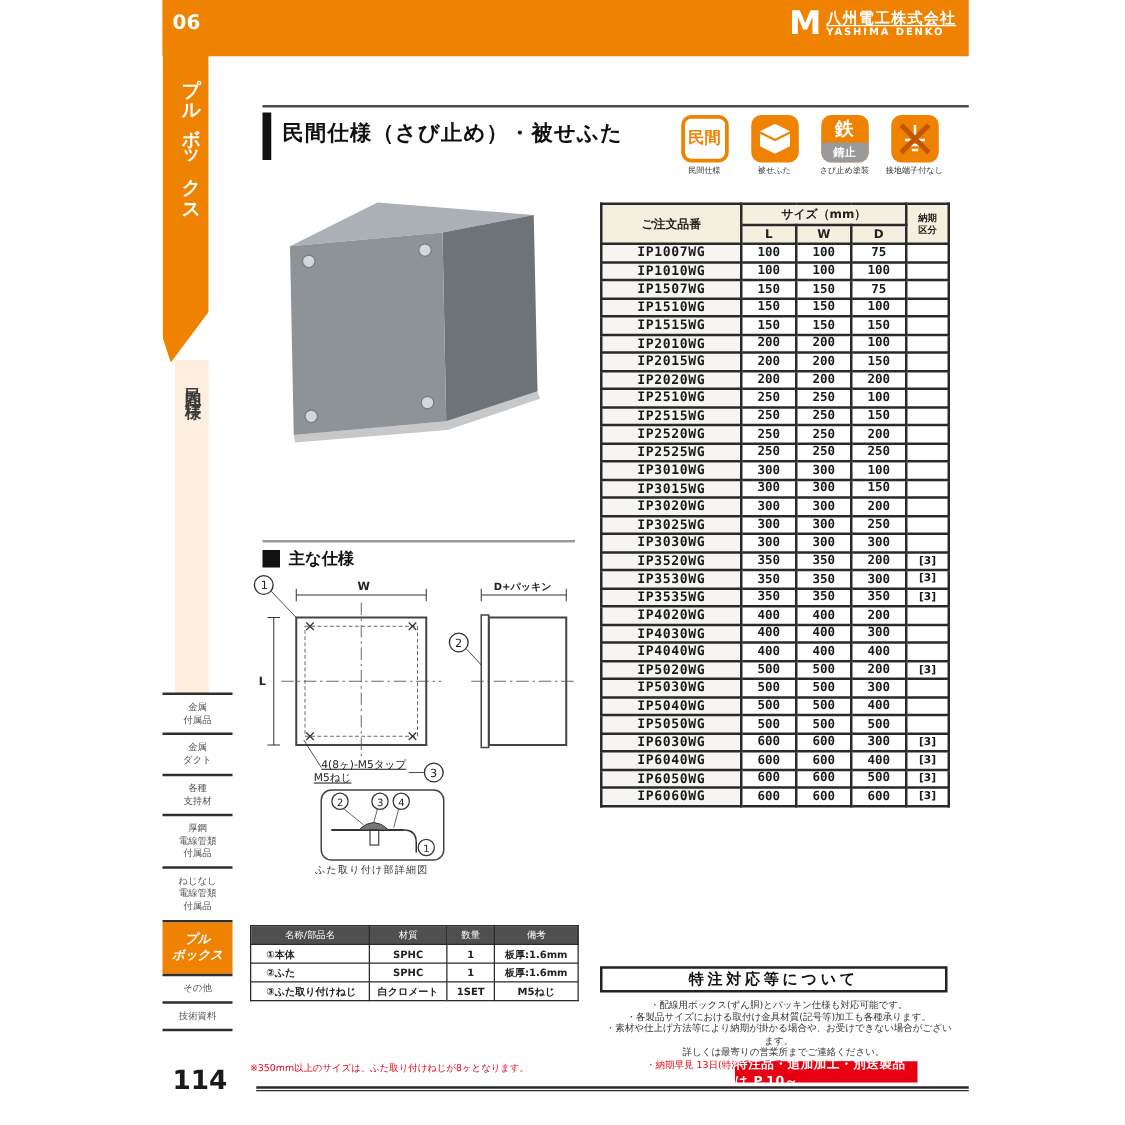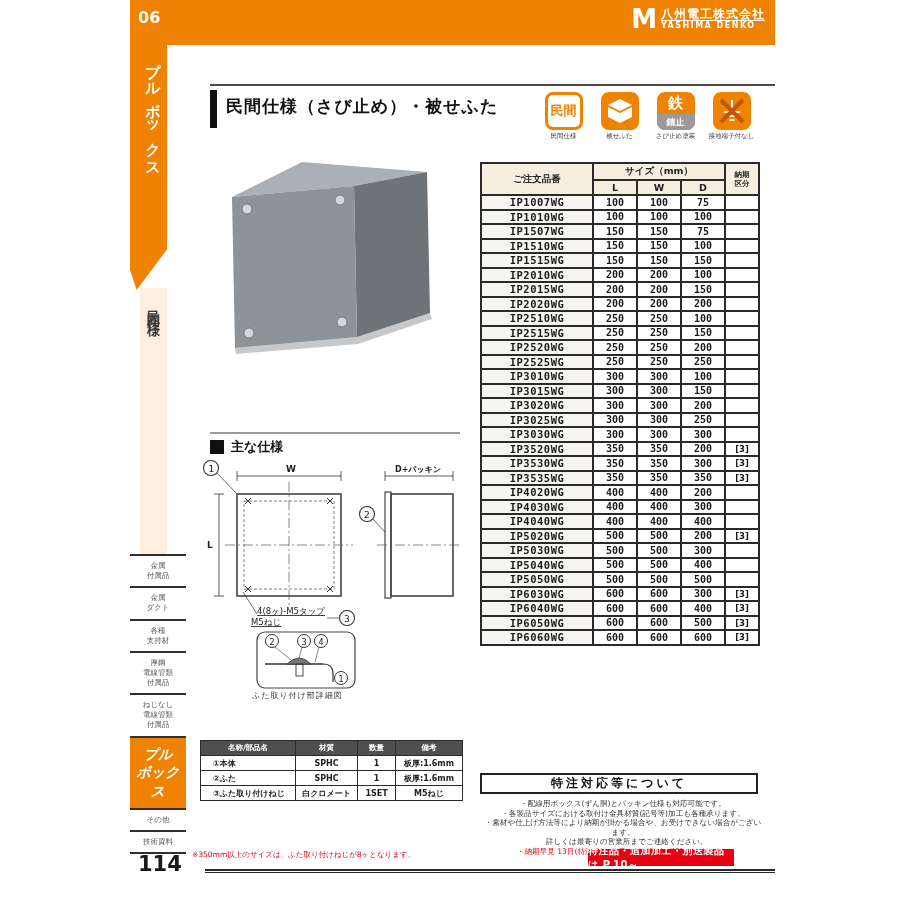--- a/index.html
+++ b/index.html
@@ -20,21 +20,21 @@
   .side-num { position:absolute; left:138px; top:8px; color:#fff; font-size:16px; font-weight:bold; }
   .side-cat { position:absolute; left:136px; top:52px; width:26px; color:#fff; font-weight:bold; font-size:15px;
               writing-mode:vertical-rl; text-orientation:upright; letter-spacing:3px; }
   .side-beige { position:absolute; left:140px; top:288px; width:27px; height:268px; background:#fdeedd; }
   .side-sub { position:absolute; left:144px; top:300px; color:#3a3a3a; font-weight:bold; font-size:13px;
               writing-mode:vertical-rl; text-orientation:upright; letter-spacing:4px; }
 
   .tabs { position:absolute; left:130px; top:554px; width:56px; }
   .tab-rule { height:0; border-top:2.5px solid #2f2f2f; margin:0; }
   .tab-item { padding:5px 2px; text-align:center; font-size:7.5px; color:#555; line-height:1.35; white-space:pre-line; }
-  .tab-item.active { background:#ef8200; color:#fff; font-weight:bold; font-style:italic; font-size:14px; padding:7px 2px; }
+  .tab-item.active { background:#ef8200; color:#fff; font-weight:bold; font-style:italic; font-size:10px; padding:7px 2px; }
   .page-num { position:absolute; left:138px; top:852px; font-size:21px; font-weight:bold; color:#1a1a1a; }
 
   
   .title-rule { position:absolute; left:210px; top:84px; width:565px; height:2px; background:#4a4a4a; }
   .title-bar { position:absolute; left:210px; top:90px; width:7px; height:38px; background:#111; }
   .page-title { position:absolute; left:226px; top:95px; font-size:17px; font-weight:bold; color:#111; letter-spacing:1px; }
 
   
   .badges { position:absolute; left:540px; top:92px; display:flex; gap:9px; }
   .badge { display:flex; flex-direction:column; align-items:center; width:47px; }
@@ -56,24 +56,24 @@
   .spec-rule { position:absolute; left:210px; top:432px; width:250px; height:1.5px; background:#9a9a9a; }
   .spec-head { position:absolute; left:210px; top:438px; display:flex; align-items:center; gap:7px; }
   .spec-square { width:14px; height:14px; background:#111; }
   .spec-title { font-size:13px; font-weight:bold; color:#111; }
   .diagram { position:absolute; left:195px; top:452px; }
   .detail-caption { position:absolute; left:252px; top:690px; font-size:8px; color:#333; letter-spacing:1px; }
 
   
   .parts-wrap { position:absolute; left:200px; top:740px; width:262px; }
   table.parts { border-collapse:collapse; width:100%; table-layout:fixed; }
-  table.parts th { background:#4f4f4f; color:#fff; font-size:7.5px; font-weight:bold; border:1.5px solid #2a2a2a; height:15px; }
+  table.parts th { background:#4f4f4f; color:#fff; font-size:7.5px; font-weight:normal; border:1.5px solid #2a2a2a; height:15px; }
   table.parts td { border:1.5px solid #2a2a2a; font-size:8px; height:15px; text-align:center; background:#fff; font-weight:bold; color:#222; }
   table.parts td.nm { text-align:left; padding-left:12px; }
-  .parts-note { position:absolute; left:192px; top:850px; font-size:7.5px; color:#e60012; }
+  .parts-note { position:absolute; left:200px; top:850px; font-size:7.5px; color:#e60012; }
 
   
   .order-wrap { position:absolute; left:480px; top:162px; width:278px; }
   table.order { border-collapse:collapse; width:100%; table-layout:fixed; }
   table.order th { background:#f5efe0; border:2px solid #2a2a2a; font-size:9.5px; font-weight:bold; color:#222; padding:1px 0; }
   table.order th.small { font-size:7.5px; line-height:1.2; white-space:pre-line; }
   table.order td { border:2px solid #2a2a2a; height:14.5px; text-align:center; font-weight:bold; color:#1a1a1a;
                    font-family:"DejaVu Sans Mono","Liberation Mono",monospace; font-size:10px; background:#fff; }
   table.order td.code { font-size:10.5px; letter-spacing:0.5px; background:#f6f5f2; }
   table.order td.dlv { font-size:8.5px; font-family:"DejaVu Sans","Liberation Sans",sans-serif; }

